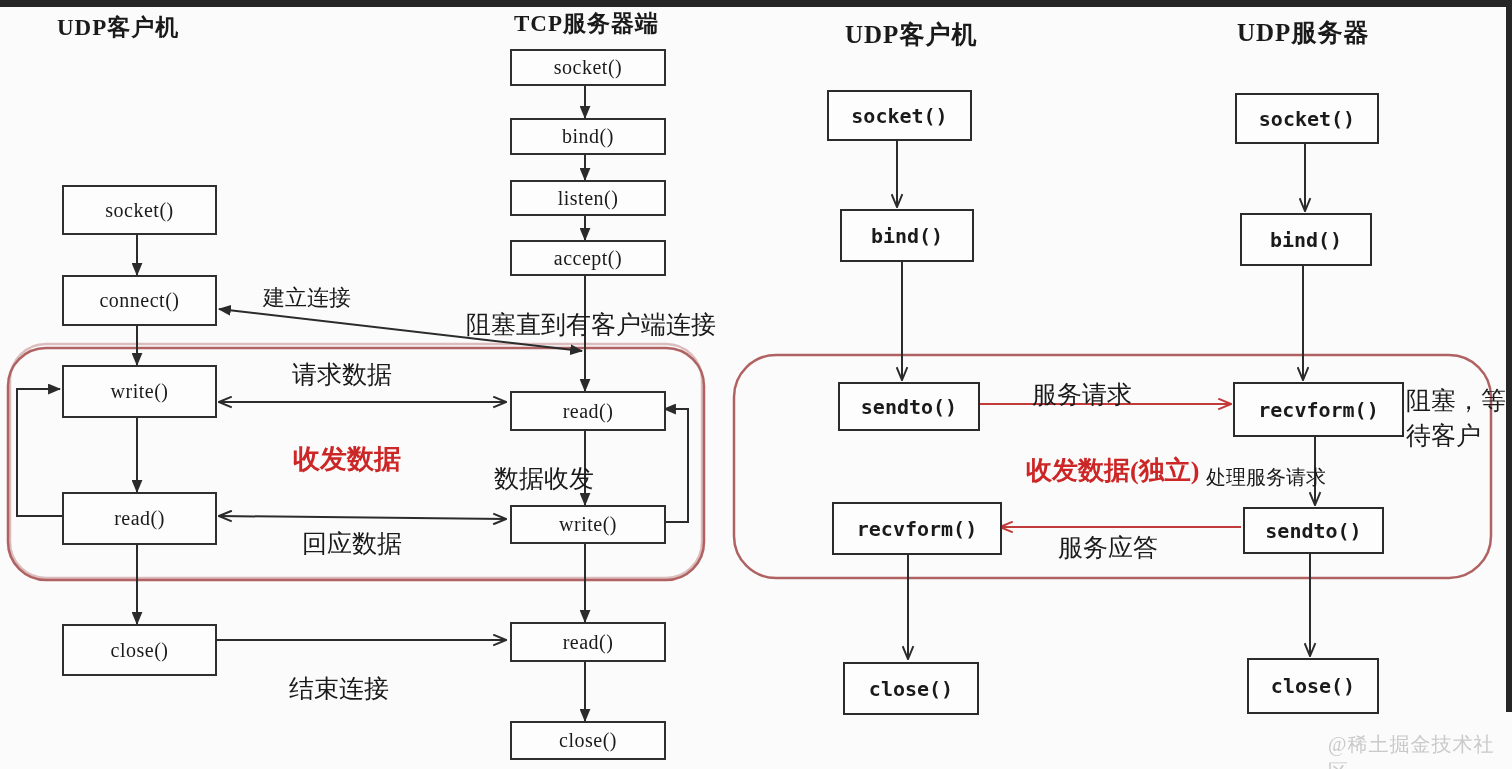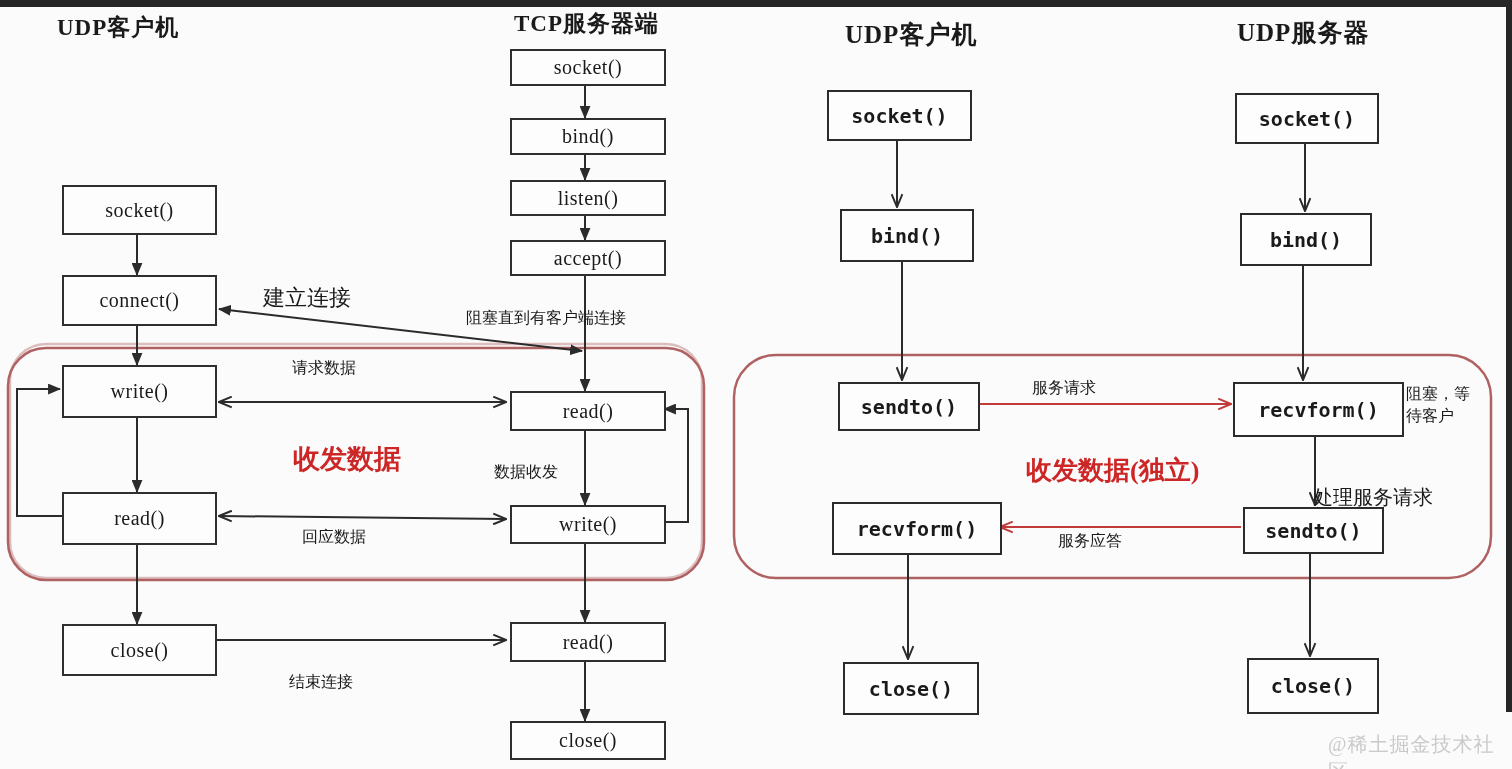--- a/index.html
+++ b/index.html
@@ -20,21 +20,21 @@
     font-size:20px;letter-spacing:.5px;
   }
   .ubx{
     position:absolute;display:flex;align-items:center;justify-content:center;
     border:2px solid #2b2b2b;background:#fdfdfd;
     font-family:"DejaVu Sans Mono","Liberation Mono",monospace;
     font-weight:bold;font-size:20px;
   }
   .hdr{position:absolute;font-size:23px;font-weight:bold;letter-spacing:1px;}
   .uhdr{position:absolute;font-size:25px;font-weight:bold;letter-spacing:1px;}
-  .lbl{position:absolute;font-size:16px;white-space:nowrap;}
+  .lbl{position:absolute;font-size:25px;white-space:nowrap;}
   .redlbl{position:absolute;font-weight:bold;color:var(--red-text,#cc2626);white-space:nowrap;}
   .wm{position:absolute;font-size:20px;color:#c9c9c9;letter-spacing:1px;}
 </style>
 </head>
 <body>
 
 <div id="canvas">
 
   <div class="edgebar" style="left:0;top:0;width:1512px;height:7px;"></div>
   <div class="edgebar" style="left:1506px;top:0;width:6px;height:712px;"></div>
@@ -134,21 +134,21 @@
   <div class="lbl" style="left:263px;top:283px;font-size:22px;">建立连接</div>
   <div class="lbl" style="left:466px;top:308px;">阻塞直到有客户端连接</div>
   <div class="lbl" style="left:292px;top:358px;">请求数据</div>
   <div class="redlbl" style="left:293px;top:441px;font-size:27px;">收发数据</div>
   <div class="lbl" style="left:494px;top:462px;">数据收发</div>
   <div class="lbl" style="left:302px;top:527px;">回应数据</div>
   <div class="lbl" style="left:289px;top:672px;text-align:center;">结束连接</div>
 
   <div class="lbl" style="left:1032px;top:378px;">服务请求</div>
   <div class="redlbl" style="left:1026px;top:453px;font-size:26px;">收发数据(独立)</div>
-  <div class="lbl" style="left:1313px;top:464px;font-size:20px;margin-top:20px;">处理服务请求</div>
+  <div class="lbl" style="left:1206px;top:464px;font-size:20px;">处理服务请求</div>
   <div class="lbl" style="left:1041px;top:531px;margin-left:17px;">服务应答</div>
   <div class="lbl" style="left:1406px;top:383px;line-height:1.4;">
     <span style="display:block;">阻塞，等</span>
     <span style="display:block;">待客户</span>
   </div>
 
   <div class="wm" style="left:1328px;top:731px;">@稀土掘金技术社区</div>
 
 </div>
 

